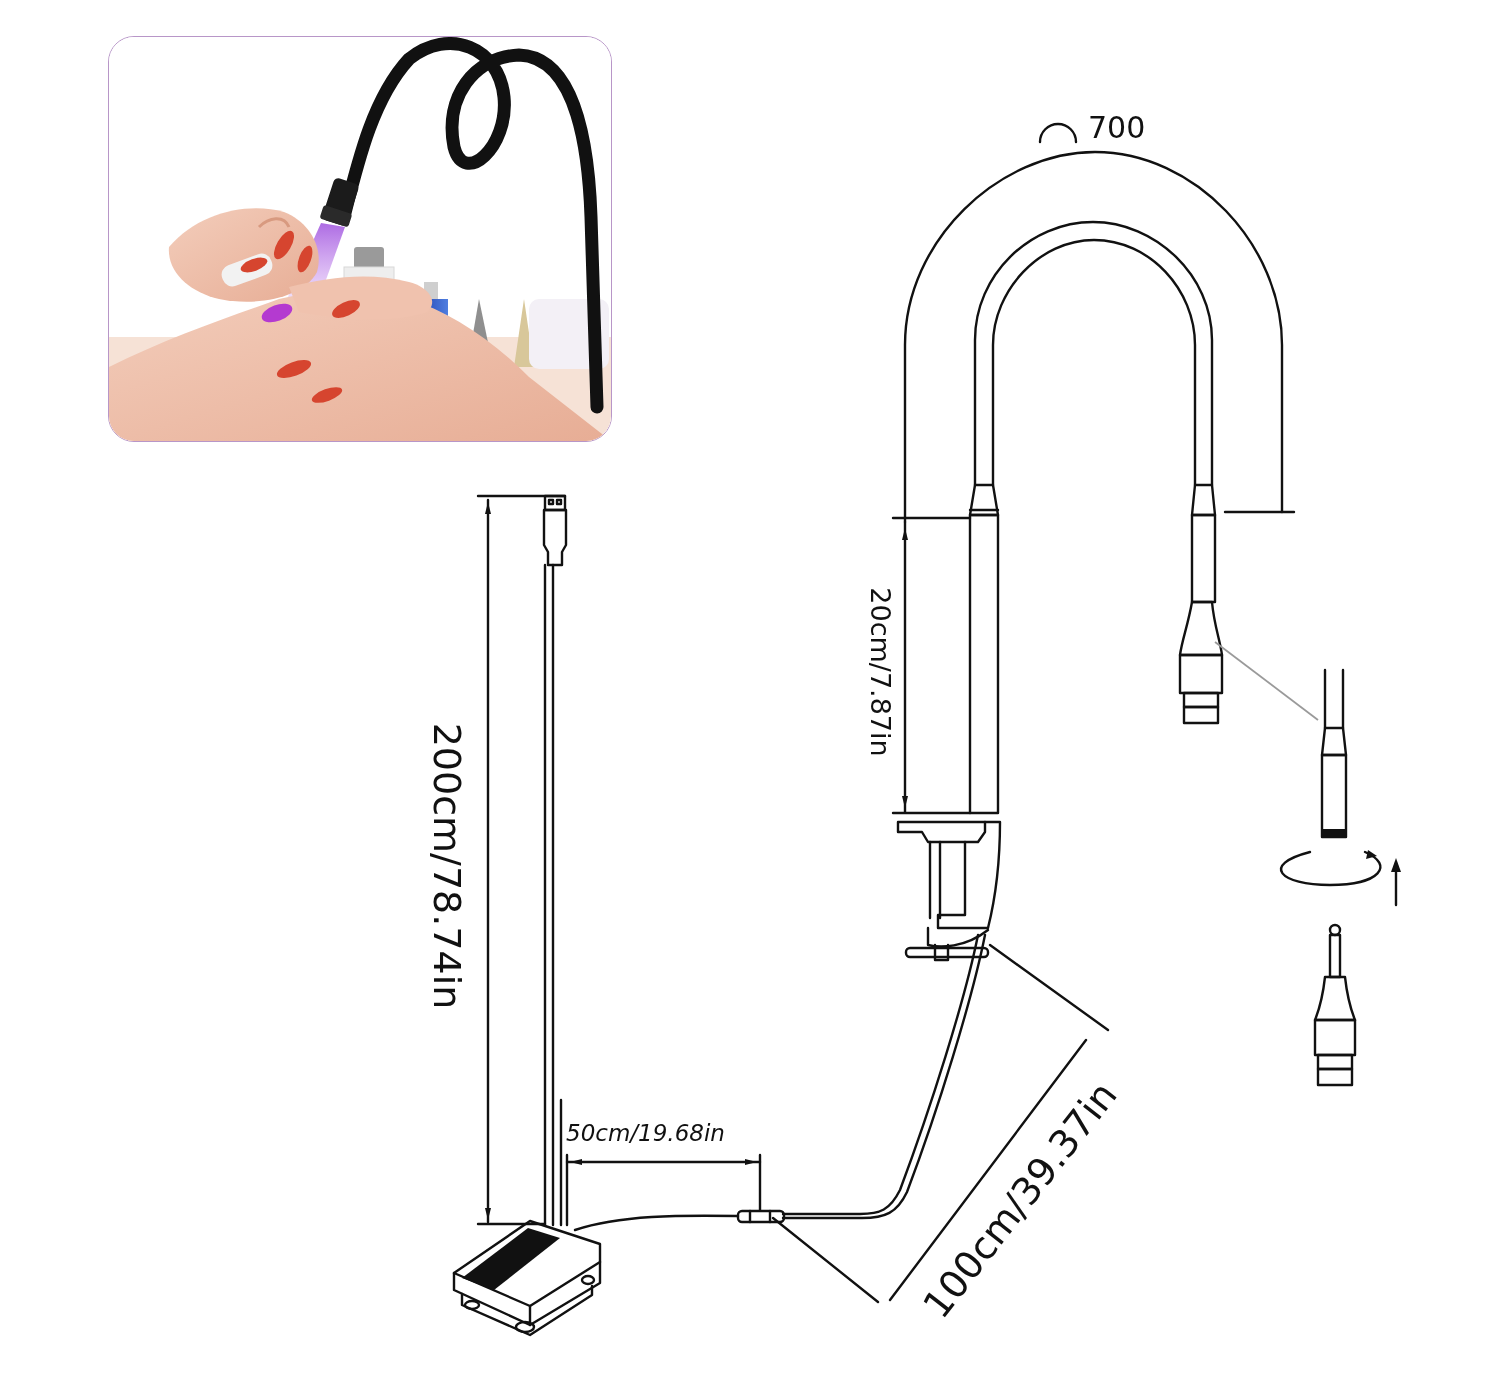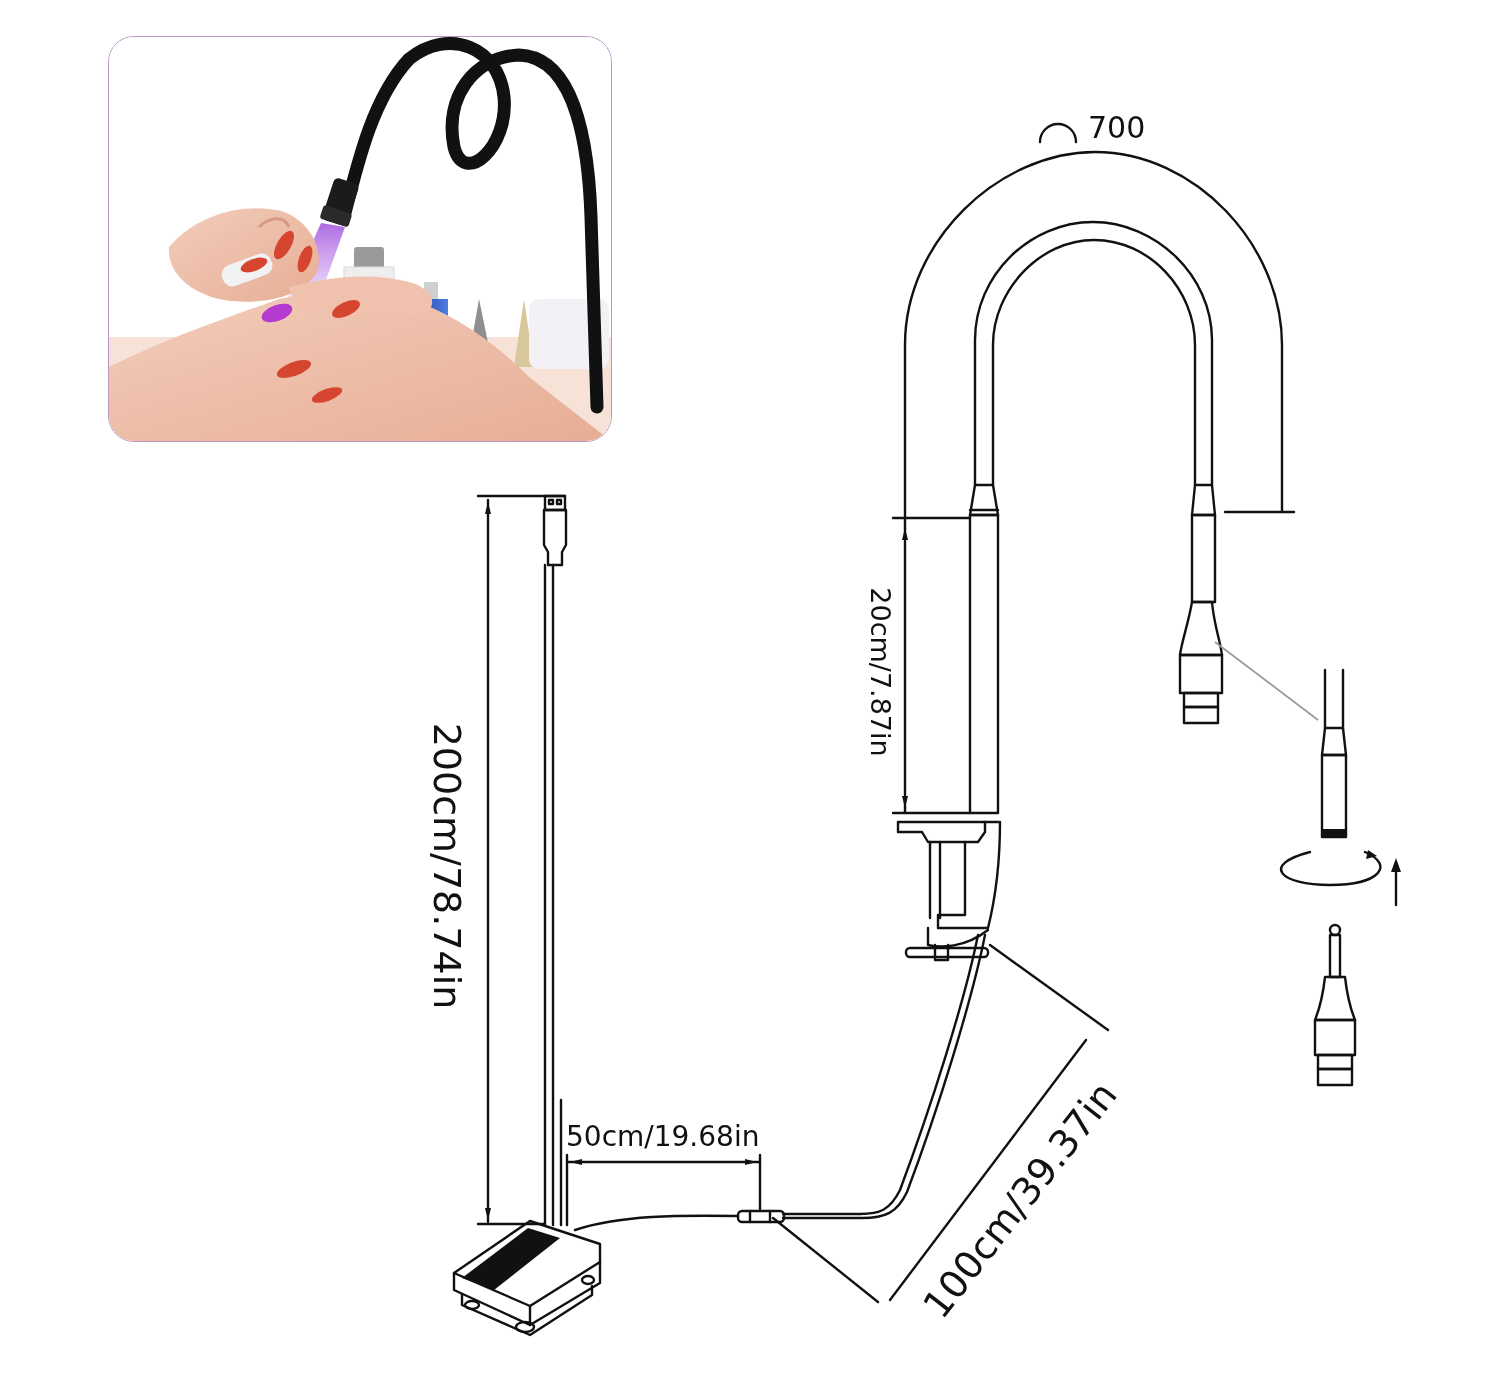--- a/index.html
+++ b/index.html
@@ -5,21 +5,21 @@
     html, body { margin: 0; padding: 0; background: #ffffff; }
     body { width: 1500px; height: 1375px; position: relative; overflow: hidden;
            font-family: "DejaVu Sans", "Liberation Sans", sans-serif; }
     #stage { position: absolute; left: 0; top: 0; width: 1296px; height: 1375px; }
     .photo-frame { position: absolute; left: 108px; top: 36px; width: 502px; height: 404px;
                    border: 1.5px solid #b896c8; border-radius: 26px; overflow: hidden; background: #fff; }
     .label { position: absolute; color: #111; white-space: nowrap; font-family: "DejaVu Sans", sans-serif; }
     .lbl-700 { left: 1088px; top: 110px; font-size: 30px; }
     .lbl-20cm { left: 880px; top: 672px; font-size: 27px; transform: translate(-50%,-50%) rotate(90deg); }
     .lbl-200cm { left: 447px; top: 866px; font-size: 38px; transform: translate(-50%,-50%) rotate(90deg); }
-    .lbl-50cm { left: 566px; top: 1120px; font-size: 28px; }
+    .lbl-50cm { left: 566px; top: 1120px; font-size: 23px; font-style: italic; }
     .lbl-100cm { left: 1020px; top: 1200px; font-size: 38px; transform: translate(-50%,-50%) rotate(-52deg); }
   </style>
 </head>
 <body>
 
 <div id="stage">
 
   <div class="photo-frame">
     <svg width="502" height="404" viewBox="0 0 502 404">
       <defs>

